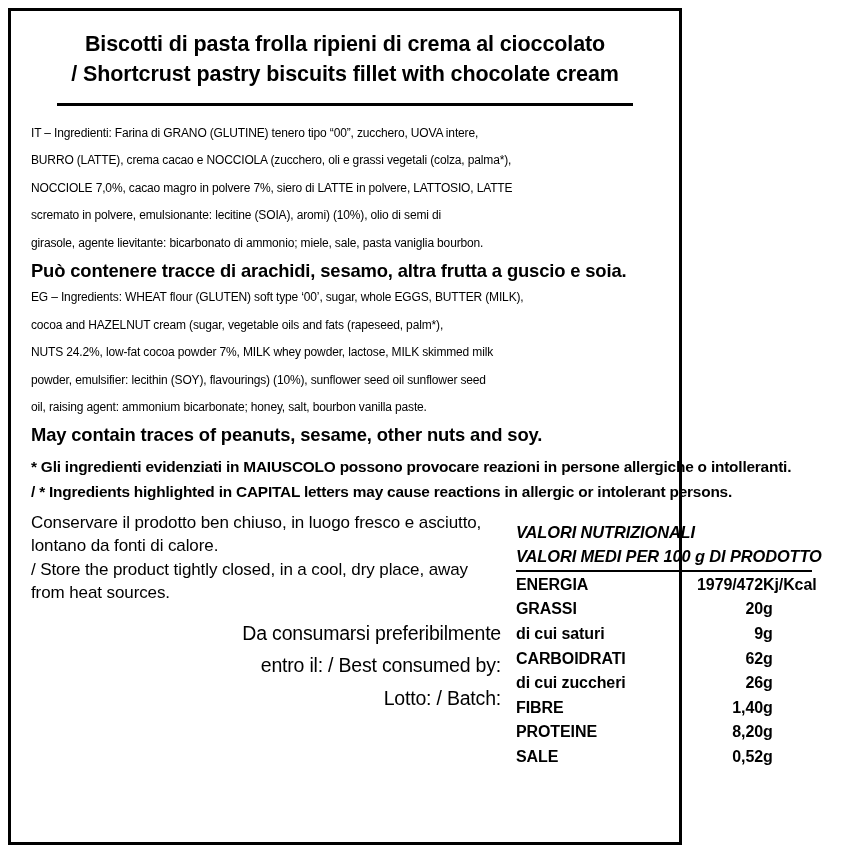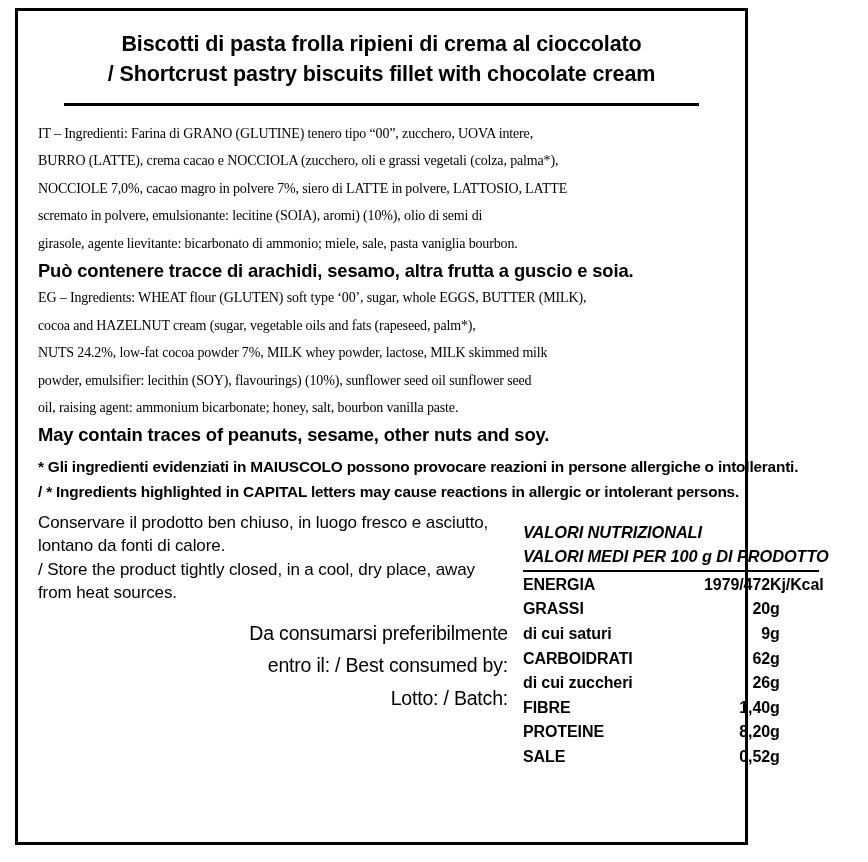--- a/index.html
+++ b/index.html
@@ -10,23 +10,23 @@
   body {
     width: 868px;
     height: 862px;
     font-family: "Liberation Sans", sans-serif;
     color: #000000;
     position: relative;
     overflow: hidden;
   }
   #label-frame {
     position: absolute;
-    left: 15px;
+    left: 8px;
     top: 8px;
-    width: 733px;
+    width: 674px;
     height: 837px;
     border: 3px solid #000000;
     box-sizing: border-box;
     background: #ffffff;
   }
   #label-inner {
     position: absolute;
     left: 0;
     top: 0;
     right: 0;
@@ -52,24 +52,23 @@
     height: 0;
     font-size: 0;
     line-height: 0;
   }
 
   
   .body-area {
     padding: 14px 20px 0 20px;
   }
   .para {
-    font-size: 14px;
+    font-size: 12px;
     line-height: 27.4px;
     letter-spacing: -0.15px;
-    font-family: Liberation Serif, serif;
   }
   .para .ln {
     display: block;
     white-space: nowrap;
   }
   .para.bold .ln, .bold-line {
     font-weight: bold;
   }
   .bold-line {
     display: block;

